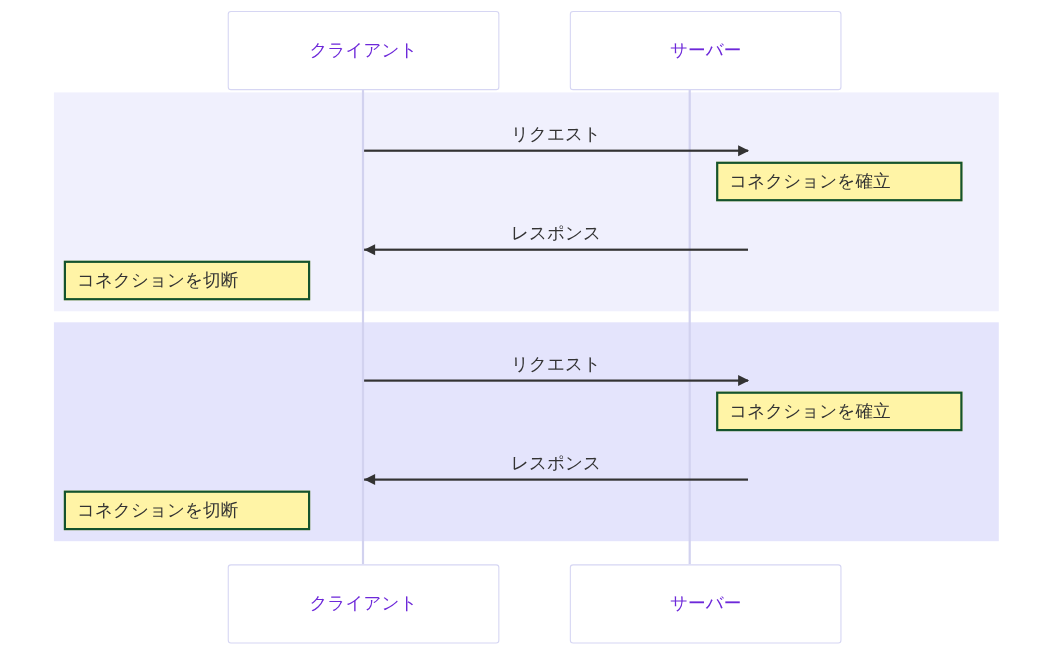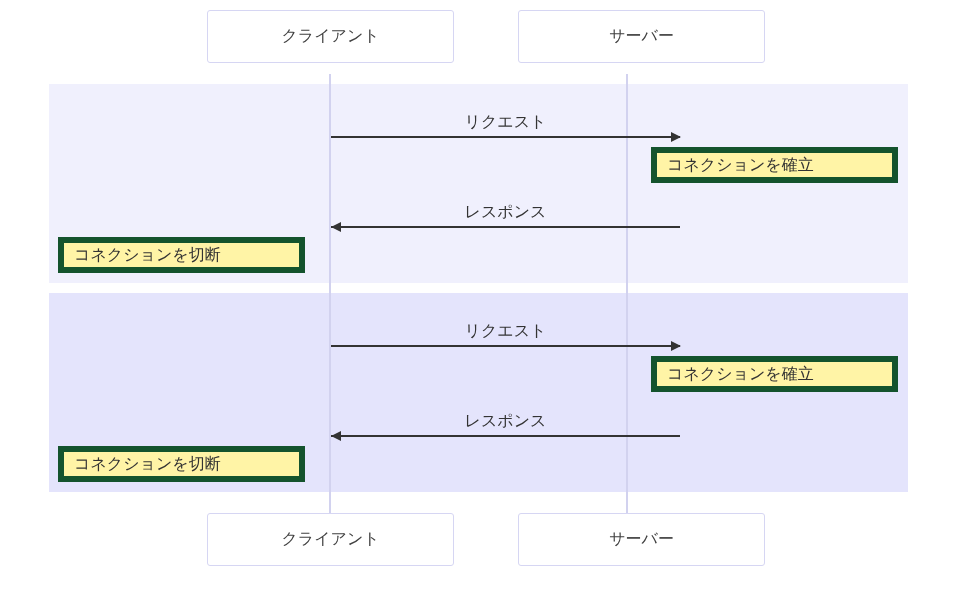--- a/index.html
+++ b/index.html
@@ -12,24 +12,24 @@
 
     .section { position: absolute; left: 49px; width: 859px; height: 199px; }
     .section-1 { top: 84px; background: #f0f0fd; }
     .section-2 { top: 293px; background: #e4e4fc; }
 
     .lifeline { position: absolute; width: 2px; background: #d2d2ef; top: 74px; height: 439px; }
     .lifeline-client { left: 329px; }
     .lifeline-server { left: 626px; }
 
     .actor {
-      position: absolute; width: 247px; height: 53px;
+      position: absolute; width: 247px; height: 72px;
       background: #ffffff; border: 1.5px solid #d6d6f3; border-radius: 3px;
       display: flex; align-items: center; justify-content: center;
-      font-size: 16px; color: #404040;
+      font-size: 16px; color: #6d28d9;
     }
     .actor-client { left: 207px; }
     .actor-server { left: 503px; margin-left: 15px; }
     .actor-top { top: 10px; }
     .actor-bottom { top: 513px; }
 
     .msg { position: absolute; left: 331px; width: 349px; height: 30px; }
     .msg-label {
       position: absolute; left: 0; width: 100%; top: 0; text-align: center;
       font-size: 16px; color: #333333; line-height: 20px;
@@ -40,22 +40,22 @@
       border-top: 5px solid transparent; border-bottom: 5px solid transparent;
       border-left: 10px solid #333333;
     }
     .arrow-left {
       position: absolute; left: 0; top: 20px; width: 0; height: 0;
       border-top: 5px solid transparent; border-bottom: 5px solid transparent;
       border-right: 10px solid #333333;
     }
 
     .note {
-      position: absolute; width: 247px; height: 36px;
-      background: #fff4a6; border: 6px solid #14532d;
+      position: absolute; width: 224px; height: 36px;
+      background: #fff4a6; border: 2px solid #14532d;
       display: flex; align-items: center; padding-left: 10px;
       font-size: 16px; color: #333333;
     }
     .note-right { left: 651px; }
     .note-left { left: 58px; text-align: center; }
   </style>
 </head>
 <body>
 
 <div id="canvas">

